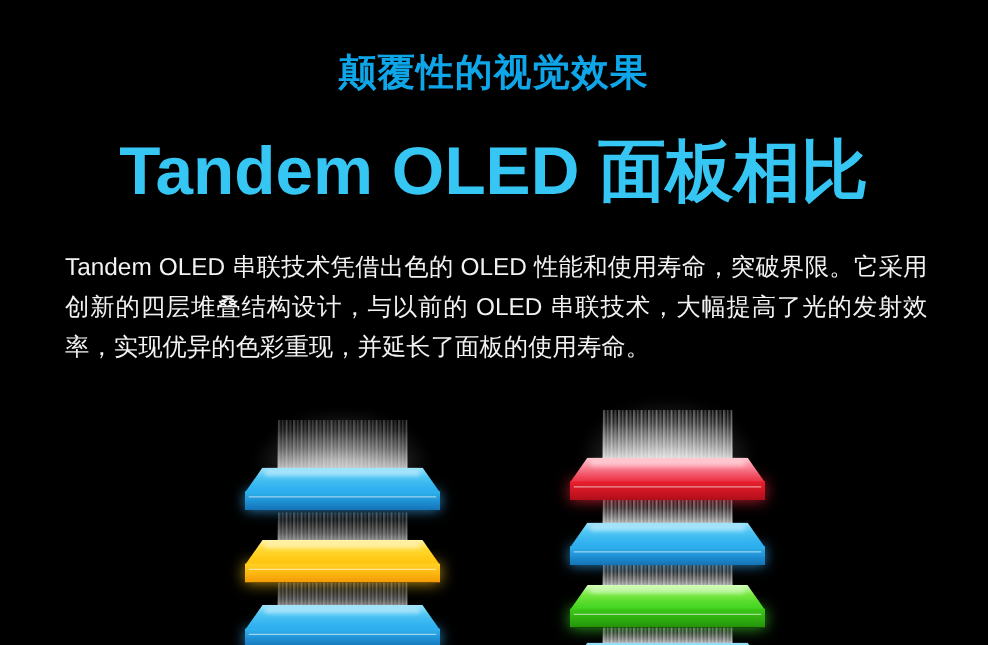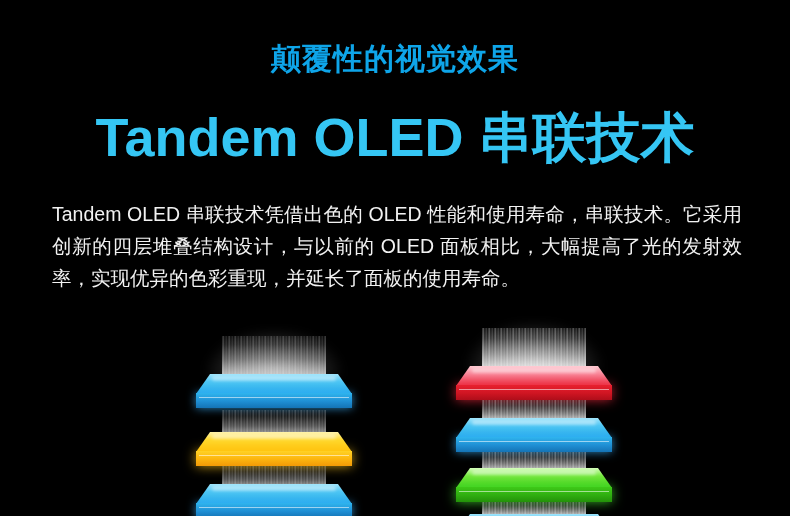--- a/index.html
+++ b/index.html
@@ -205,23 +205,23 @@
     filter: blur(4px);
   }
 </style>
 </head>
 <body>
 
 <div class="page">
 
   <div class="eyebrow">颠覆性的视觉效果</div>
 
-  <div class="headline">Tandem OLED 串联技术</div>
-
-  <div class="body-copy">Tandem OLED 串联技术凭借出色的 OLED 性能和使用寿命，串联技术。它采用创新的四层堆叠结构设计，与以前的 OLED 面板相比，大幅提高了光的发射效率，实现优异的色彩重现，并延长了面板的使用寿命。</div>
+  <div class="headline">Tandem OLED 面板相比</div>
+
+  <div class="body-copy">Tandem OLED 串联技术凭借出色的 OLED 性能和使用寿命，突破界限。它采用创新的四层堆叠结构设计，与以前的 OLED 串联技术，大幅提高了光的发射效率，实现优异的色彩重现，并延长了面板的使用寿命。</div>
 
   <div class="diagram">
 
     <div class="stack stack-left">
 
       <div class="beam-glow" style="top:-6px; height:46px;"></div>
       <div class="beam" style="top:0px; height:40px;"></div>
 
       <div class="plate p-blue" style="top:38px;">
         <div class="top"></div>

